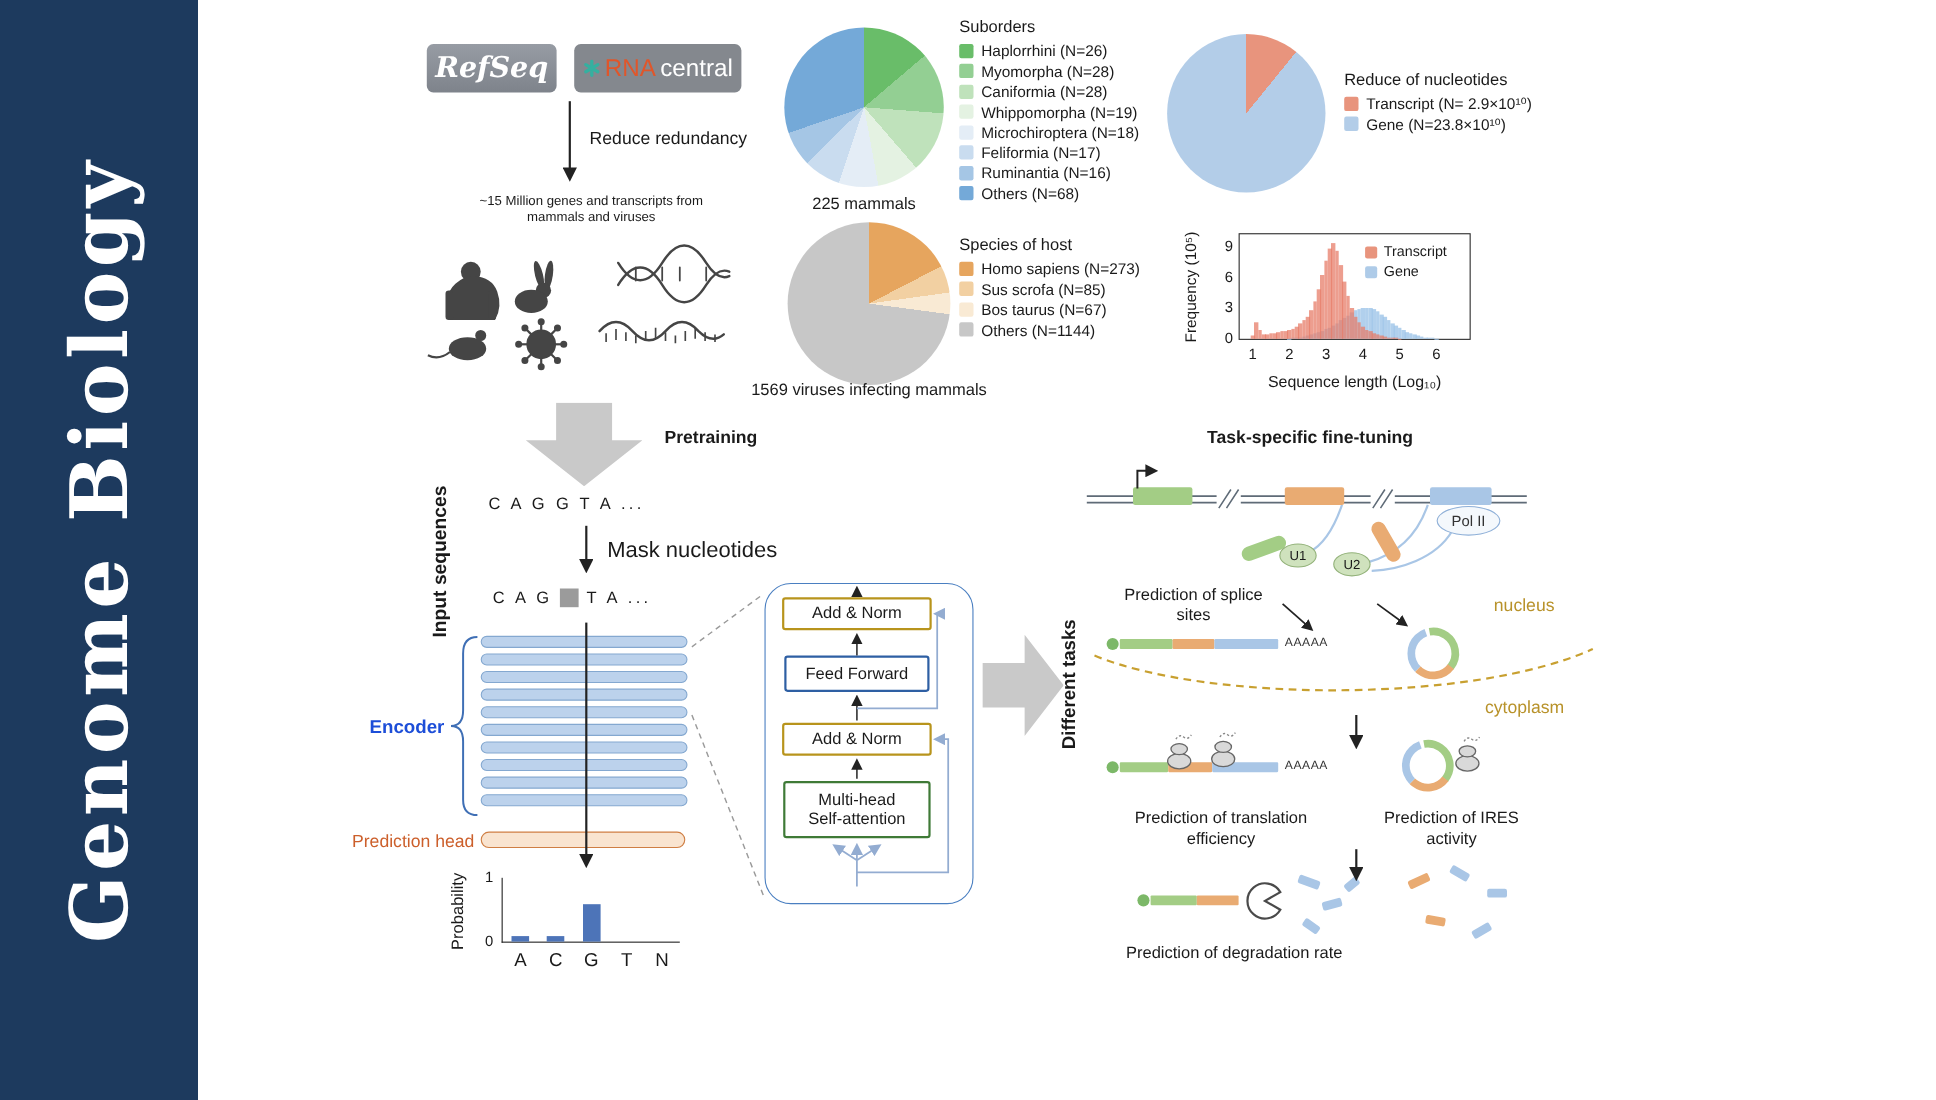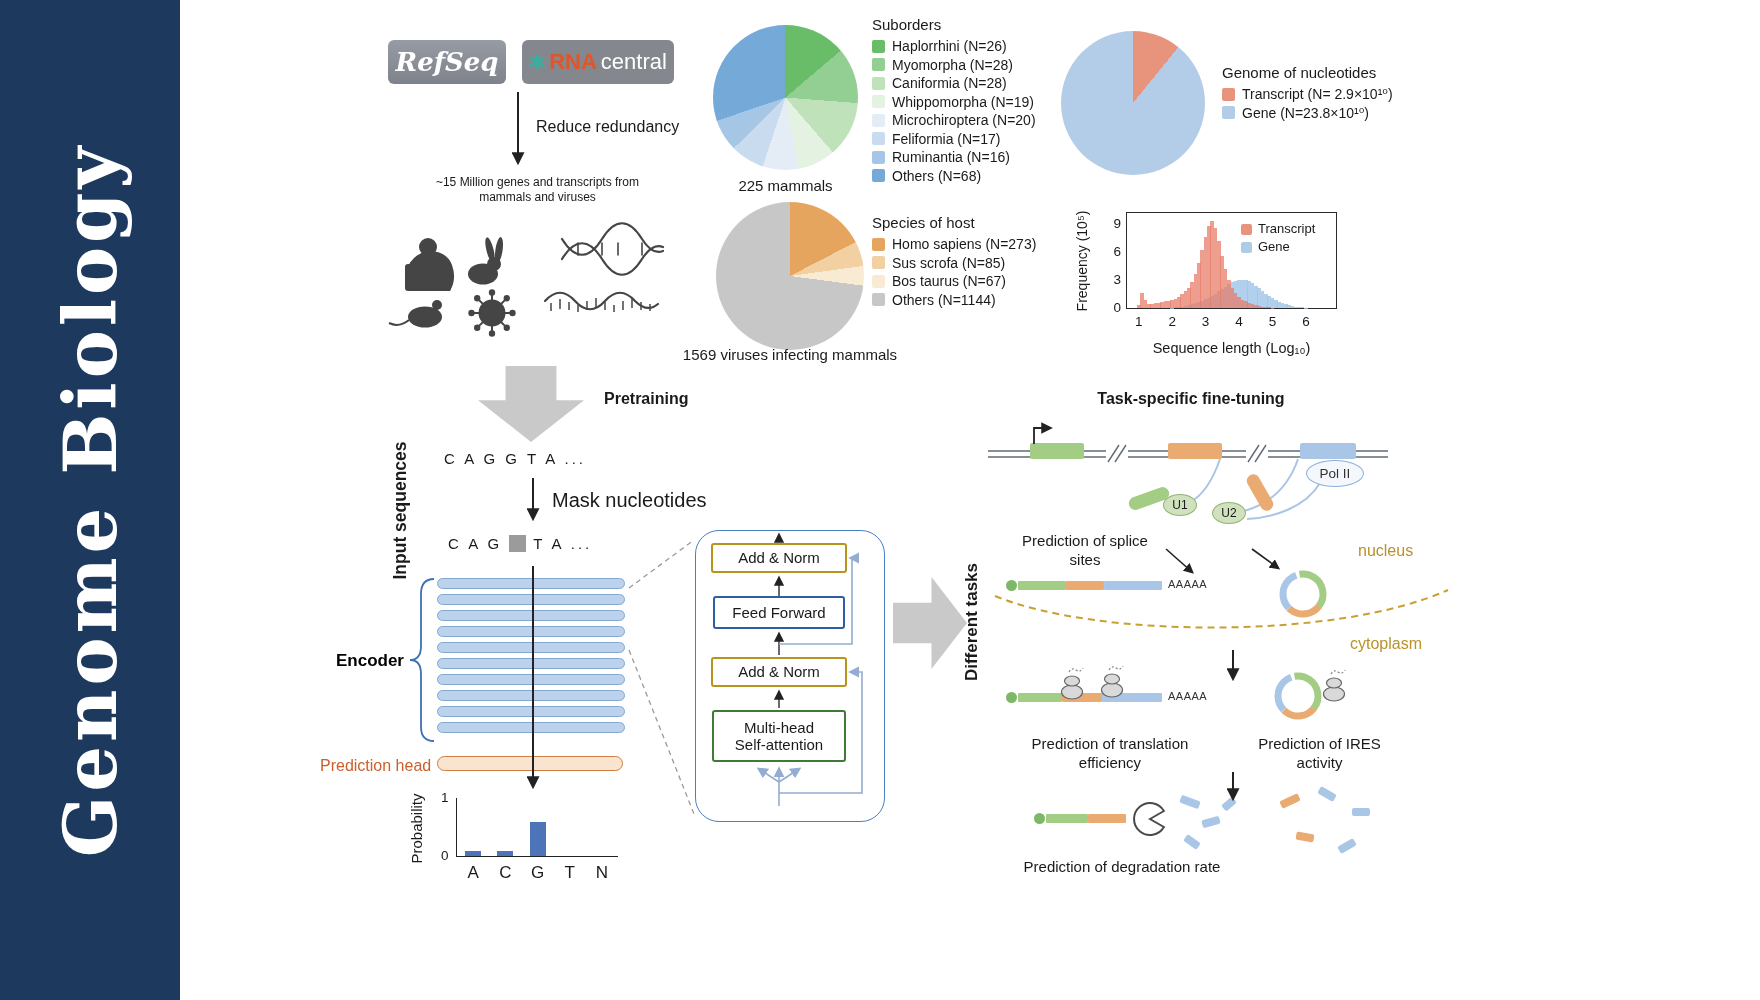--- a/index.html
+++ b/index.html
@@ -11,21 +11,21 @@
   .under{z-index:1}
   .over{z-index:6}
   .sidebar{position:absolute;left:0;top:0;width:180px;height:1000px;background:#1d3a5e;z-index:10}
   .journal-title{position:absolute;left:50%;top:50%;transform:translate(-50%,-50%) rotate(180deg);
     writing-mode:vertical-rl;font-family:"DejaVu Serif","Liberation Serif",serif;font-weight:700;
     font-size:72px;letter-spacing:4px;color:#fff;white-space:nowrap}
   .logo{display:flex;align-items:center;justify-content:center;border-radius:6px;z-index:2}
   .refseq{left:388px;top:40px;width:118px;height:44px;background:linear-gradient(#979ca4,#7e838b);
     font-family:"DejaVu Serif",serif;font-style:italic;font-weight:700;font-size:26px;color:#fff}
   .rnacentral{left:522px;top:40px;width:152px;height:44px;background:#84888e;gap:4px;font-size:22px}
-  .rnacentral .rna{color:#e0562a;font-weight:700}
+  .rnacentral .rna{color:#e0562a;font-weight:400}
   .rnacentral .central{color:#fff}
   .txt{position:absolute;z-index:3}
   .center{text-align:center}
   .bold{font-weight:700}
   .preline{white-space:pre-line}
   .vtext{transform:rotate(-90deg)}
   .heading{font-size:16px;font-weight:700}
   .pie{position:absolute;border-radius:50%;z-index:2}
   .caption{position:absolute;text-align:center;font-size:15px;z-index:3}
   .legend{z-index:3}
@@ -39,21 +39,21 @@
   .ytick{position:absolute;left:-26px;width:20px;text-align:right;font-size:13.5px}
   .xtick{position:absolute;top:101px;width:12px;text-align:center;font-size:13.5px}
   .hist-legend{position:absolute;left:114px;top:6px}
   .block-arrow{position:absolute;background:#c9c9c9;z-index:1}
   .arrow-down{clip-path:polygon(26% 0,74% 0,74% 45%,100% 45%,50% 100%,0 45%,26% 45%)}
   .arrow-right{clip-path:polygon(0 28%,52% 28%,52% 0,100% 50%,52% 100%,52% 72%,0 72%)}
   .seqrow{position:absolute;z-index:3;font-size:15px;letter-spacing:3px;display:flex;align-items:center}
   .mask-box{display:inline-block;width:17px;height:17px;background:#9b9b9b;margin:0 7px}
   .encstack{position:absolute;left:437px;top:578px;width:188px;display:flex;flex-direction:column;gap:5px;z-index:2}
   .enc-bar{height:11px;border-radius:6px;background:#bcd2ec;border:1px solid #84a8d0}
-  .enc-label{position:absolute;left:328px;top:651px;width:76px;text-align:right;color:#000000;font-weight:700;font-size:17px;z-index:3}
+  .enc-label{position:absolute;left:328px;top:651px;width:76px;text-align:right;color:#1d4ed8;font-weight:700;font-size:17px;z-index:3}
   .pred-label{position:absolute;left:320px;top:757px;color:#cc5f2b;font-size:16px;z-index:3}
   .pred-pill{position:absolute;left:437px;top:756px;width:186px;height:15px;border-radius:8px;background:#f9e4d0;border:1.4px solid #cf7e43;z-index:2}
   .probchart{position:absolute;left:456px;top:798px;width:162px;height:59px;border-left:1.5px solid #222;border-bottom:1.5px solid #222;display:flex;z-index:2}
   .pcell{flex:1;display:flex;flex-direction:column;justify-content:flex-end;align-items:center;position:relative;height:100%}
   .pbar{width:16px}
   .plab{position:absolute;top:100%;margin-top:7px;font-size:17px}
   .pytick{position:absolute;left:-16px;font-size:13.5px}
   .tfbox{position:absolute;left:695px;top:530px;width:190px;height:292px;border:1.6px solid #4a7fc1;border-radius:24px;background:#fff;z-index:2}
   .tf-inner{position:absolute;display:flex;align-items:center;justify-content:center;text-align:center;background:#fff;border-radius:3px;font-size:15px;z-index:3;line-height:1.15}
   .an{border:2px solid #b8941c}
@@ -180,21 +180,21 @@
         <div class="legend-row">
           <span class="swatch" style="background: rgb(191, 226, 187);"></span>
           <span>Caniformia (N=28)</span>
         </div>
         <div class="legend-row">
           <span class="swatch" style="background: rgb(228, 242, 226);"></span>
           <span>Whippomorpha (N=19)</span>
         </div>
         <div class="legend-row">
           <span class="swatch" style="background: rgb(228, 237, 246);"></span>
-          <span>Microchiroptera (N=20)</span>
+          <span>Microchiroptera (N=18)</span>
         </div>
         <div class="legend-row">
           <span class="swatch" style="background: rgb(201, 220, 239);"></span>
           <span>Feliformia (N=17)</span>
         </div>
         <div class="legend-row">
           <span class="swatch" style="background: rgb(165, 198, 229);"></span>
           <span>Ruminantia (N=16)</span>
         </div>
         <div class="legend-row">
@@ -223,21 +223,21 @@
         </div>
         <div class="legend-row">
           <span class="swatch" style="background: rgb(199, 199, 199);"></span>
           <span>Others (N=1144)</span>
         </div>
       </div>
   </div>
 
   <div class="pie" style="left: 1061px; top: 31px; width: 144px; height: 144px; background: conic-gradient(rgb(232, 148, 125) 0deg, rgb(232, 148, 125) 39.1011deg, rgb(179, 205, 232) 39.1011deg, rgb(179, 205, 232) 360deg);"></div>
   <div class="abs legend" style="left:1222px;top:64px">
-    <div class="legend-title">Genome of nucleotides</div>
+    <div class="legend-title">Reduce of nucleotides</div>
     <div>
         <div class="legend-row">
           <span class="swatch" style="background: rgb(232, 148, 125);"></span>
           <span>Transcript (N= 2.9×10¹⁰)</span>
         </div>
         <div class="legend-row">
           <span class="swatch" style="background: rgb(179, 205, 232);"></span>
           <span>Gene (N=23.8×10¹⁰)</span>
         </div>
       </div>

